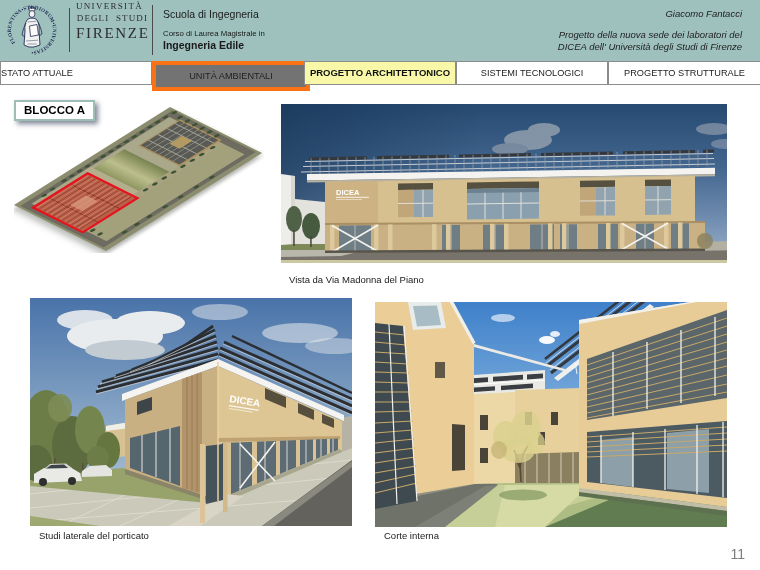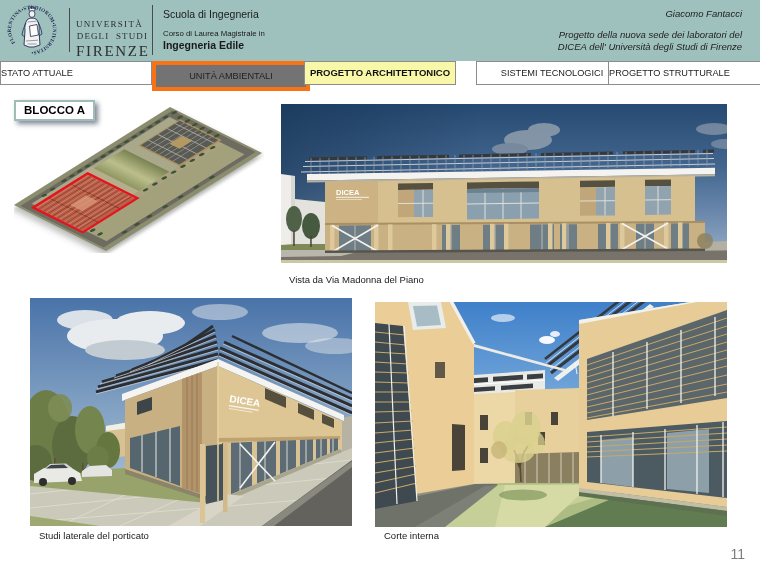--- a/index.html
+++ b/index.html
@@ -26,21 +26,21 @@
     <path d="M33,19 C35,23 36.5,27 37,31 L34,33" fill="none" stroke-width="0.8"></path>
     <path d="M22.5,19 l9,-0.8 M21,38 l12,-0.8 M22.5,41 l9,0" fill="none" stroke-width="0.45"></path>
   </g>
   <text transform="rotate(-37 27 27)" font-size="5.2" font-family="'Liberation Serif',serif" font-weight="bold" fill="#232c55" letter-spacing="0.15">
     <textPath href="#sealc" startOffset="0">FLORENTINA•STUDIORUM•UNIVERSITAS•</textPath>
   </text>
 </svg>
 
 <div class="abs" style="left:69px;top:8px;width:1px;height:44px;background:#4a4a4a;"></div>
 
-<div class="abs" style="left:76px;top:19px;width:72px;color:#2e2e2e;font-family:'Liberation Serif',serif;">
+<div class="abs" style="left:76px;top:1px;width:72px;color:#2e2e2e;font-family:'Liberation Serif',serif;">
   <div style="font-size:9px;letter-spacing:1.3px;line-height:11.5px;">UNIVERSITÀ</div>
   <div style="font-size:9px;letter-spacing:1.1px;line-height:11.5px;text-align:right;">DEGLI&nbsp; STUDI</div>
   <div style="font-size:15px;letter-spacing:1.7px;line-height:18px;">FIRENZE</div>
 </div>
 
 <div class="abs" style="left:152px;top:5px;width:1px;height:50px;background:#4a4a4a;"></div>
 
 <div class="abs" style="left:163px;top:8px;color:#1a1a1a;">
   <div style="font-size:10.5px;">Scuola di Ingegneria</div>
   <div style="font-size:7.8px;margin-top:9px;">Corso di Laurea Magistrale in</div>
@@ -50,23 +50,23 @@
 <div class="abs" style="left:442px;top:8px;width:300px;text-align:right;color:#222;font-style:italic;font-size:9.5px;">Giacomo Fantacci</div>
 
 <div class="abs" style="left:402px;top:29px;width:340px;text-align:right;color:#222;font-style:italic;font-size:9.5px;line-height:12px;">Progetto della nuova sede dei laboratori del<br>DICEA dell' Università degli Studi di Firenze</div>
 
 <div class="abs" style="left:0;top:61px;width:150px;height:22px;background:#fff;border:1px solid #8c8c8c;font-size:9.2px;color:#222;text-align:left;line-height:22px;">STATO ATTUALE</div>
 
 <div class="abs" style="left:152px;top:61px;width:150px;height:22px;background:#737373;border:4px solid #f97316;font-size:9.2px;color:#222;text-align:center;line-height:22px;">UNITÀ AMBIENTALI</div>
 
 <div class="abs" style="left:304px;top:61px;width:150px;height:22px;background:#f8f8a8;border:1px solid #8c8c8c;font-size:9.5px;font-weight:bold;color:#111;text-align:center;line-height:22px;">PROGETTO ARCHITETTONICO</div>
 
-<div class="abs" style="left:476px;top:61px;width:150px;height:22px;background:#fff;border:1px solid #8c8c8c;font-size:9.2px;color:#222;text-align:center;line-height:22px;">SISTEMI TECNOLOGICI</div>
-
-<div class="abs" style="left:608px;top:61px;width:151px;height:22px;background:#fff;border:1px solid #8c8c8c;font-size:9.2px;color:#222;line-height:22px;">PROGETTO STRUTTURALE</div>
+<div class="abs" style="left:456px;top:61px;width:150px;height:22px;background:#fff;border:1px solid #8c8c8c;font-size:9.2px;color:#222;text-align:center;line-height:22px;">SISTEMI TECNOLOGICI</div>
+
+<div class="abs" style="left:608px;top:61px;width:151px;height:22px;background:#fff;border:1px solid #8c8c8c;font-size:9.2px;color:#222;text-align:center;line-height:22px;">PROGETTO STRUTTURALE</div>
 
 <div class="abs" style="left:14px;top:100px;width:77px;height:17px;background:#fff;border:2px solid #9fbdb7;box-shadow:3px 3px 5px rgba(45,55,80,0.6);font-size:11.5px;font-weight:bold;color:#000;text-align:center;line-height:17px;">BLOCCO A</div>
 
 <svg class="abs" style="left:14px;top:103px;" width="250" height="150" viewBox="0 0 250 150">
   <defs>
     <filter id="blurf" x="-20%" y="-20%" width="140%" height="140%">
         <feGaussianBlur stdDeviation="2.2"></feGaussianBlur>
       </filter>
     <linearGradient id="vaultg" x1="0" y1="0" x2="1" y2="0">
       <stop offset="0" stop-color="#8e9660"></stop>

